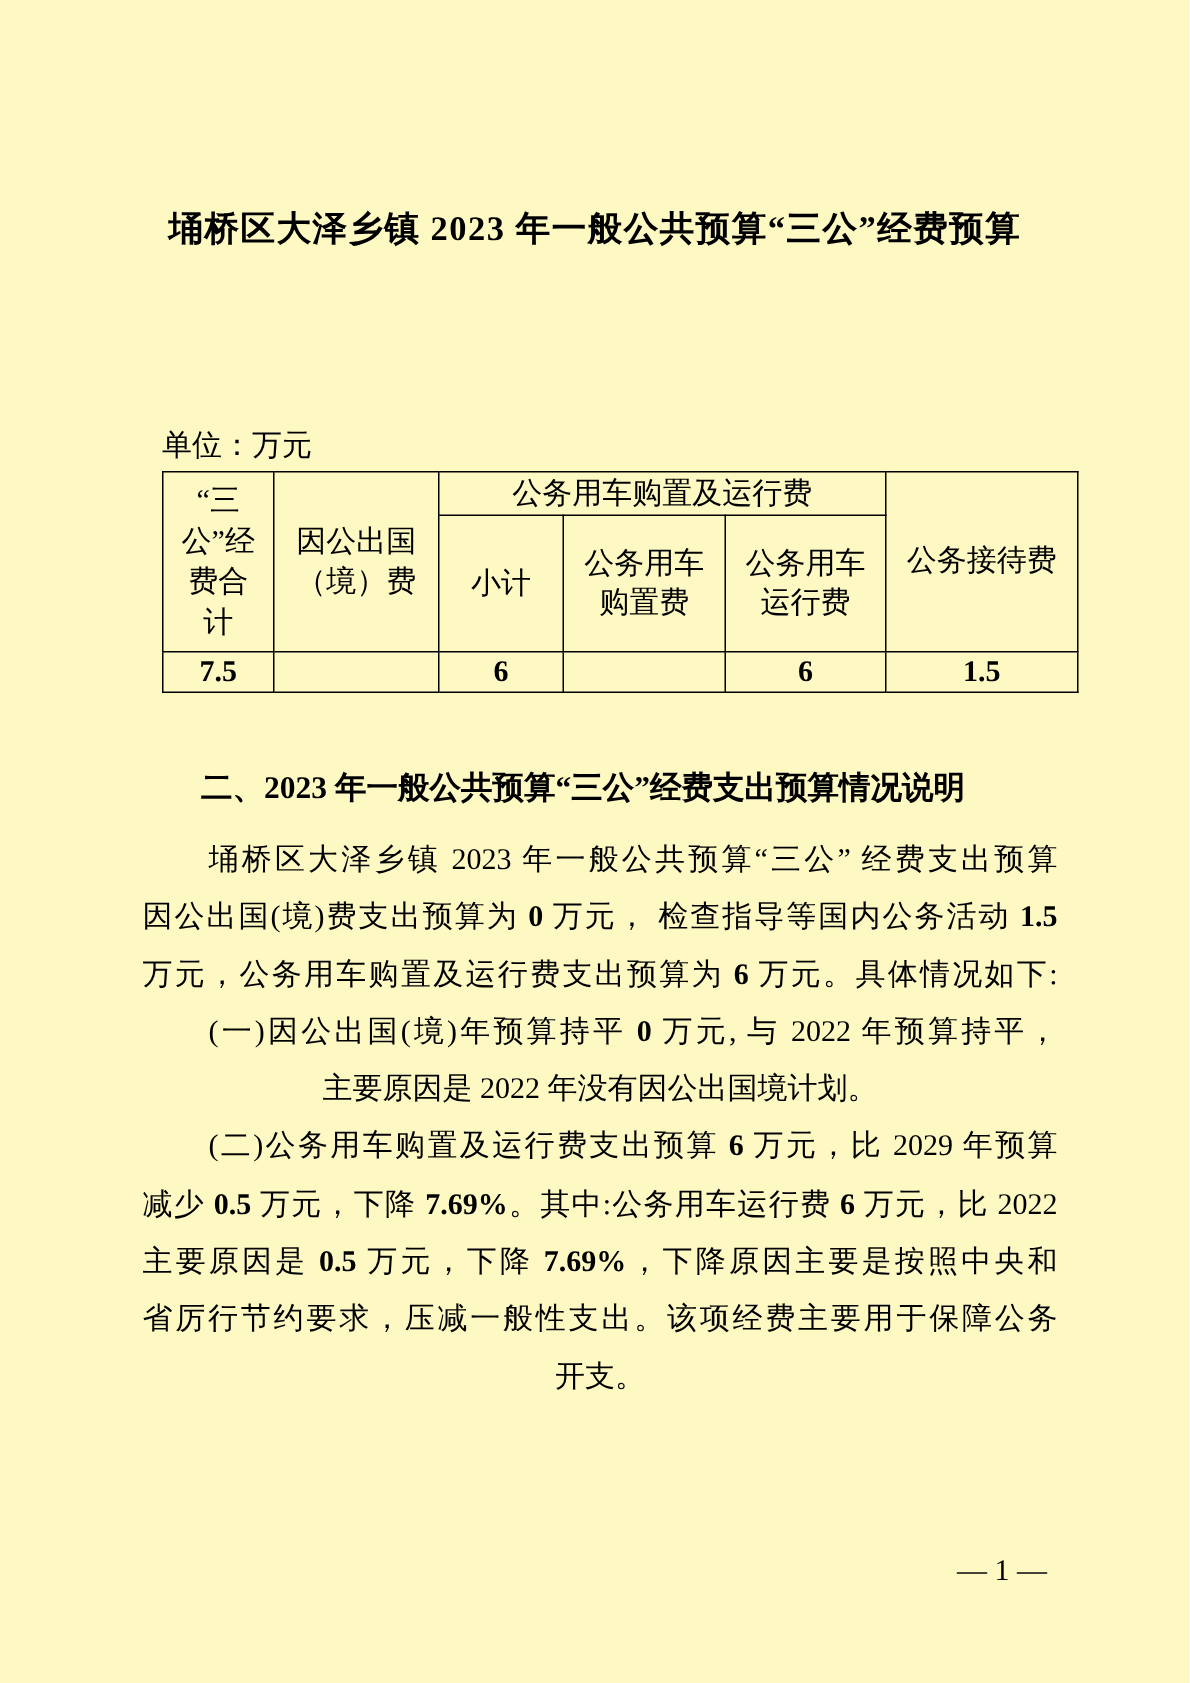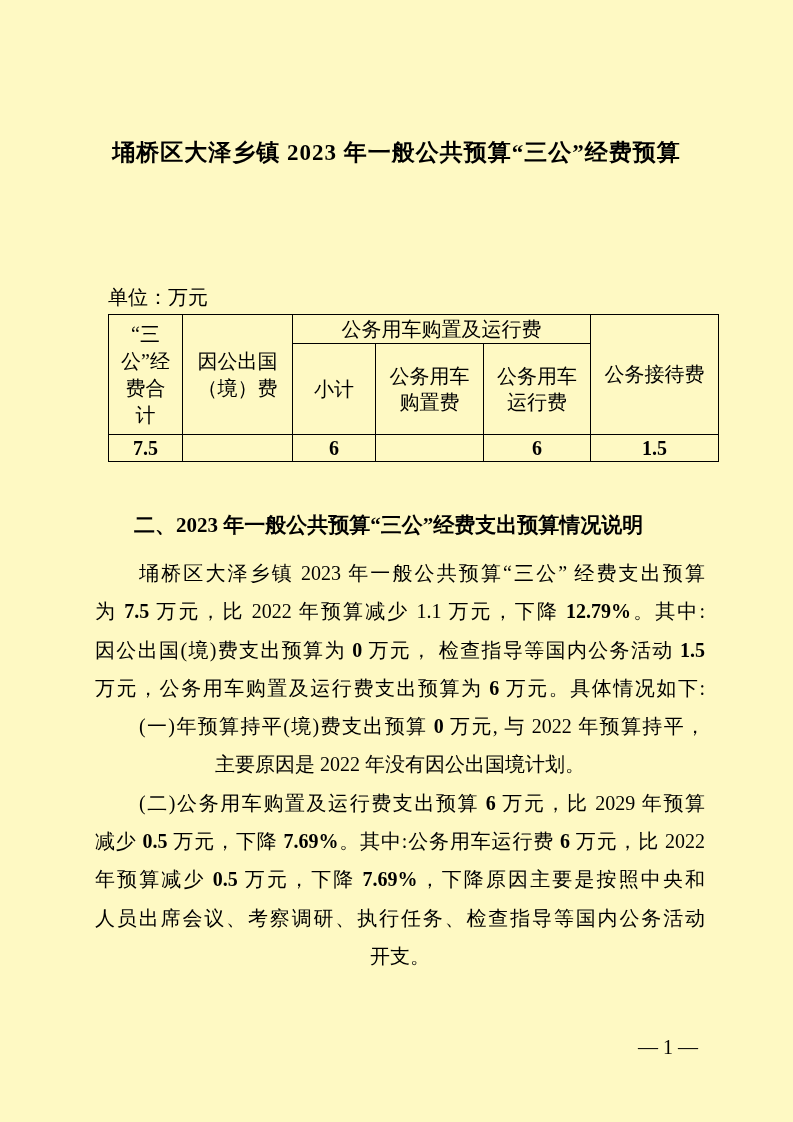--- a/index.html
+++ b/index.html
@@ -133,32 +133,31 @@
         <td>1.5</td>
       </tr>
     </tbody>
   </table>
 
   <div class="sec-heading h2">二、2023 年一般公共预算“三公”经费支出预算情况说明</div>
 
   <div class="body-text">
       <div class="para">
         <div class="tline ind jl"><span>埇桥区大泽乡镇 2023 年一般公共预算“三公” 经费支出预算</span></div>
-        <div class="tline jl"><span>为 </span><b>7.5</b><span> 万元，比 2022 年预算减少 1.1 万元，下降 </span><b>12.79%</b><span>。其中:</span></div>
         <div class="tline jl"><span>因公出国(境)费支出预算为 </span><b>0</b><span> 万元， 检查指导等国内公务活动 </span><b>1.5</b></div>
         <div class="tline jl"><span>万元，公务用车购置及运行费支出预算为 </span><b>6</b><span> 万元。具体情况如下:</span></div>
       </div>
       <div class="para">
-        <div class="tline ind jl"><span>(一)年预算持平(境)费支出预算 </span><b>0</b><span> 万元, 与 2022 年预算持平，</span></div>
+        <div class="tline ind jl"><span>(一)因公出国(境)年预算持平 </span><b>0</b><span> 万元, 与 2022 年预算持平，</span></div>
         <div class="tline last"><span>主要原因是 2022 年没有因公出国境计划。</span></div>
       </div>
       <div class="para">
         <div class="tline ind jl"><span>(二)公务用车购置及运行费支出预算 </span><b>6</b><span> 万元，比 2029 年预算</span></div>
         <div class="tline jl"><span>减少 </span><b>0.5</b><span> 万元，下降 </span><b>7.69%</b><span>。其中:公务用车运行费 </span><b>6</b><span> 万元，比 2022</span></div>
-        <div class="tline jl"><span>年预算减少 </span><b>0.5</b><span> 万元，下降 </span><b>7.69%</b><span>，下降原因主要是按照中央和</span></div>
-        <div class="tline jl"><span>人员出席会议、考察调研、执行任务、检查指导等国内公务活动</span></div>
+        <div class="tline jl"><span>主要原因是 </span><b>0.5</b><span> 万元，下降 </span><b>7.69%</b><span>，下降原因主要是按照中央和</span></div>
+        <div class="tline jl"><span>省厉行节约要求，压减一般性支出。该项经费主要用于保障公务</span></div>
         <div class="tline last"><span>开支。</span></div>
       </div>
     </div>
 
   <div class="page-number">— 1 —</div>
 
 </div>
 
 </body></html>

